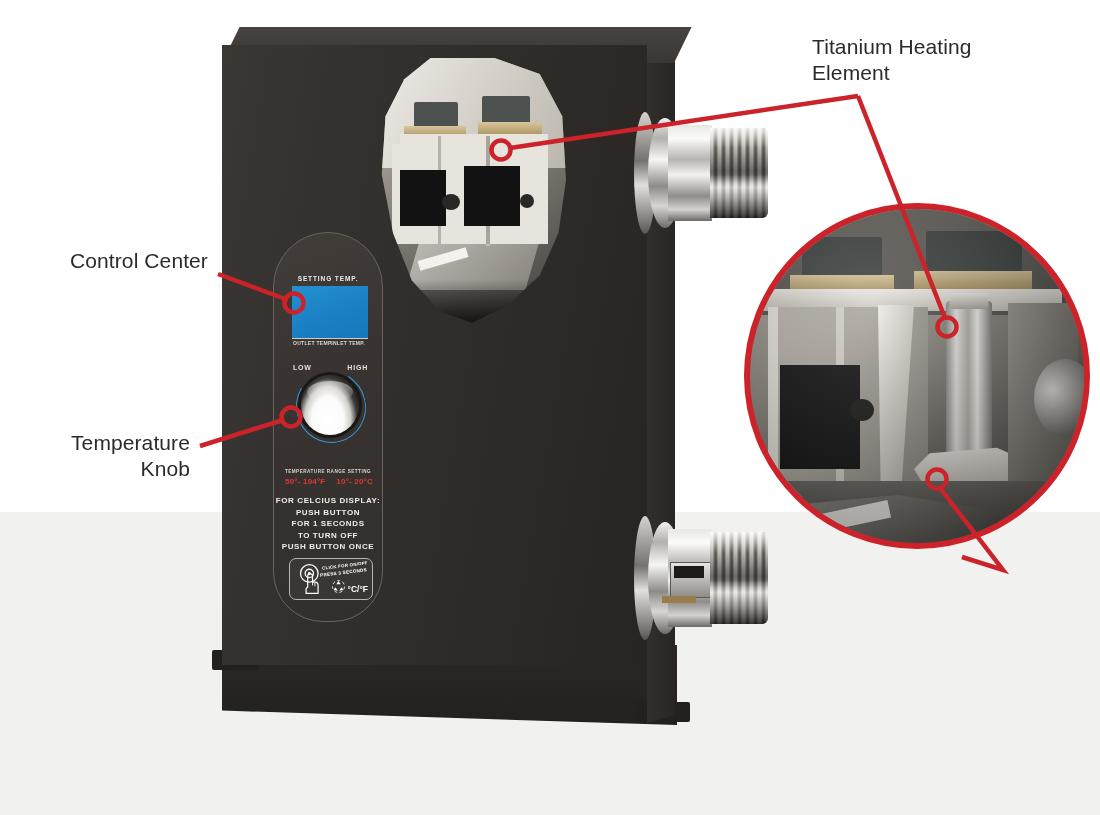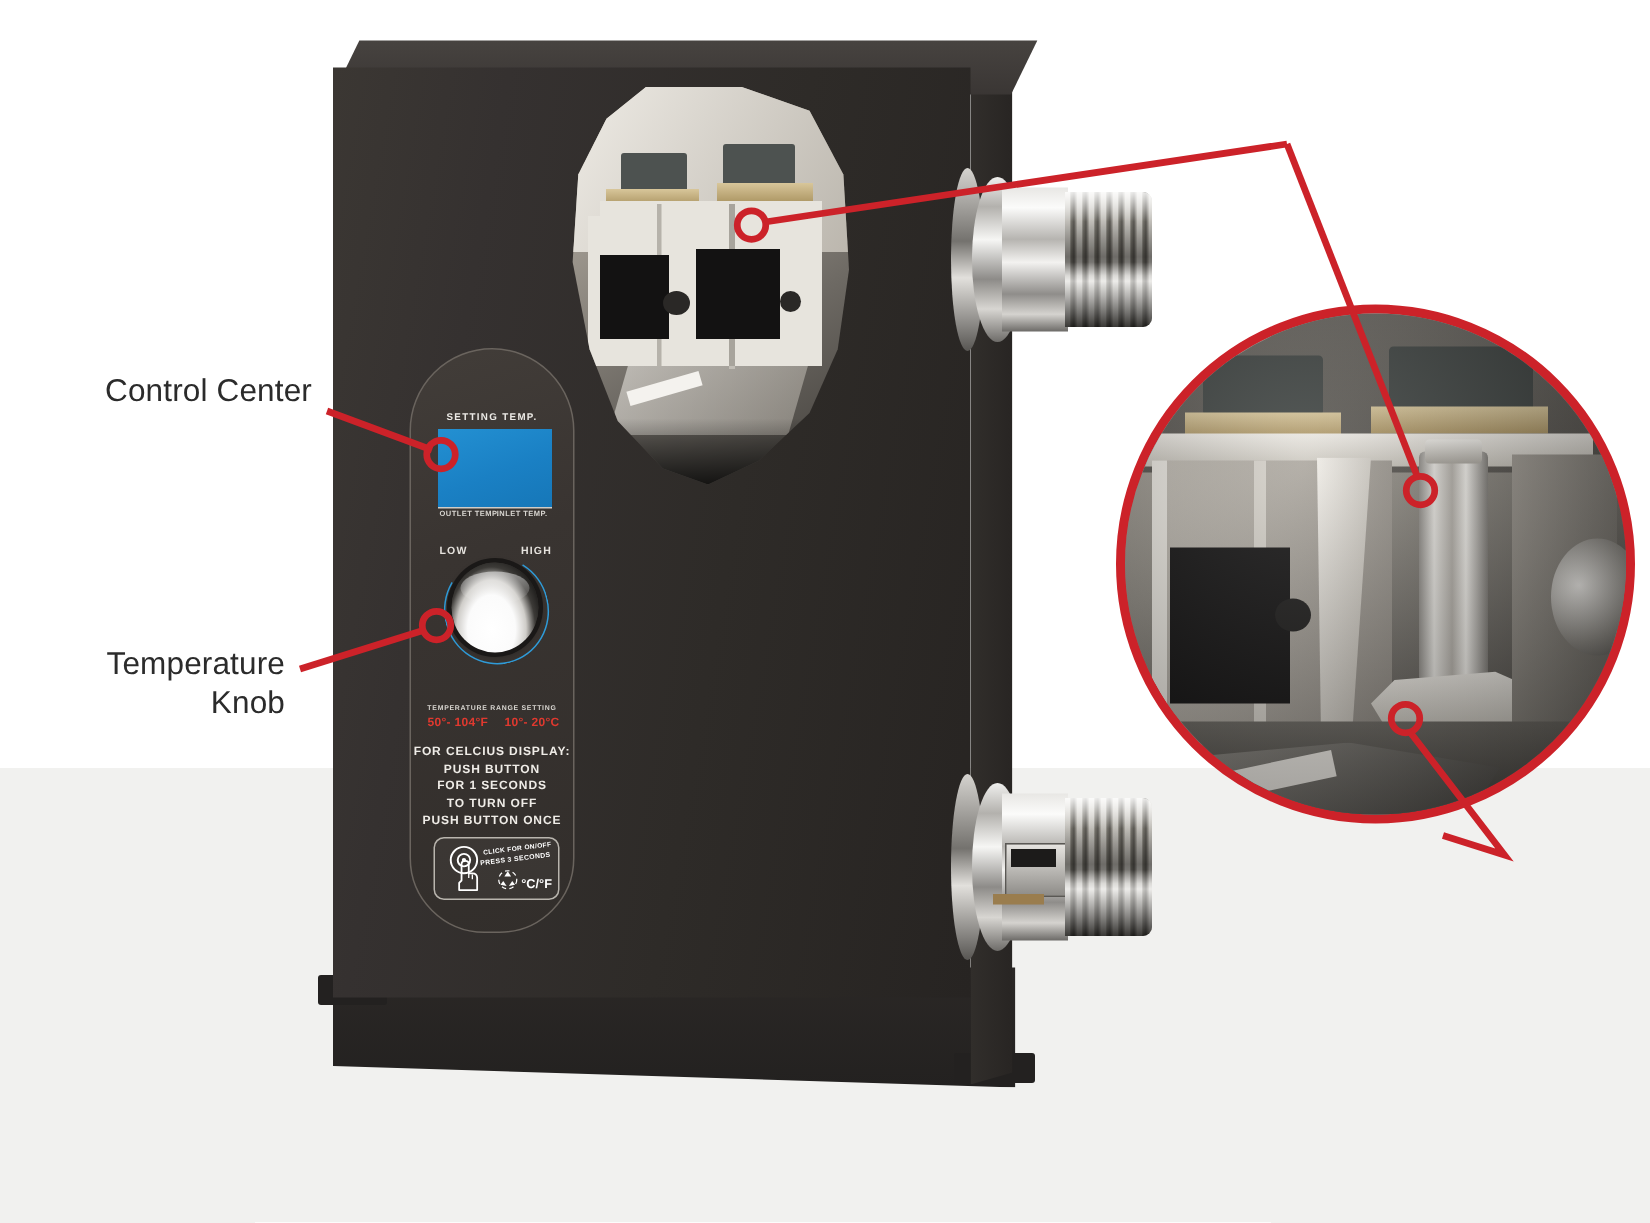--- a/index.html
+++ b/index.html
@@ -304,14 +304,16 @@
     <line x1="858" y1="96" x2="945" y2="318" stroke="#cc2229" stroke-width="4.5"></line>
     <circle cx="947" cy="327" r="9.5" fill="none" stroke="#cc2229" stroke-width="4.5"></circle>
 
     <circle cx="937" cy="479" r="9.5" fill="none" stroke="#cc2229" stroke-width="4.5"></circle>
     <polyline points="940,488 1003,570 962,557" fill="none" stroke="#cc2229" stroke-width="4.5" stroke-linejoin="miter"></polyline>
   </svg>
 
   <div class="label right-align" style="left:62px;top:430px;width:128px;">Temperature
 Knob</div>
   <div class="label" style="left:70px;top:248px;">Control Center</div>
+  <div class="label" style="left:812px;top:34px;">Titanium Heating
+Element</div>
 
 </div>
 
 </body></html>

